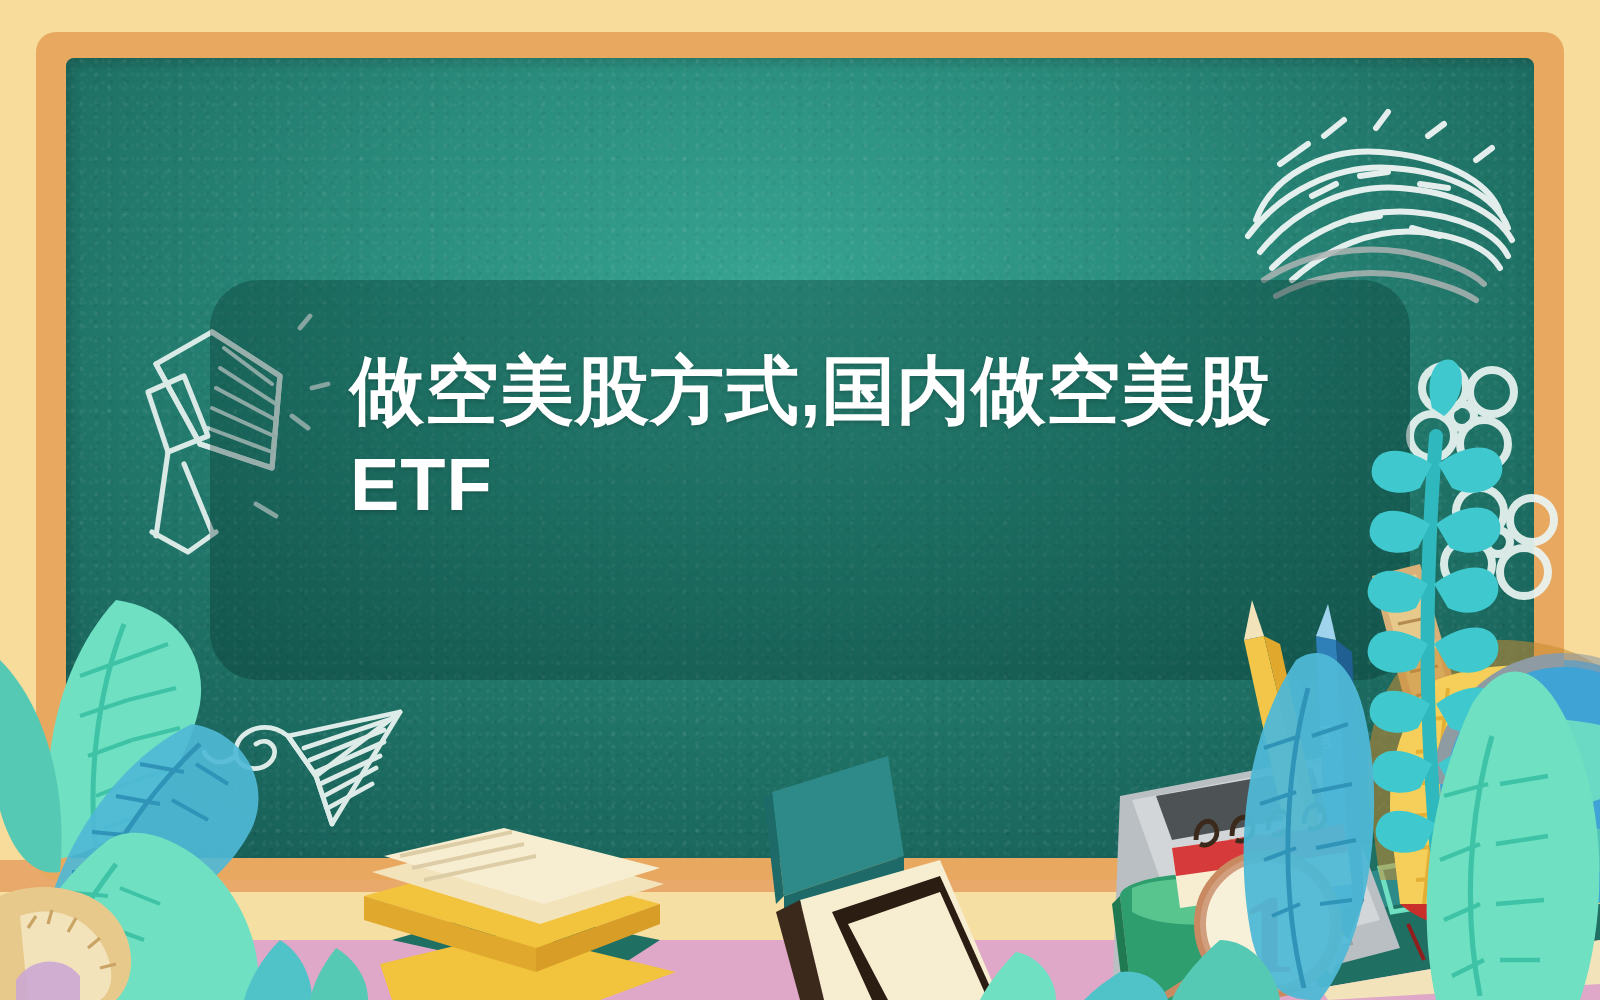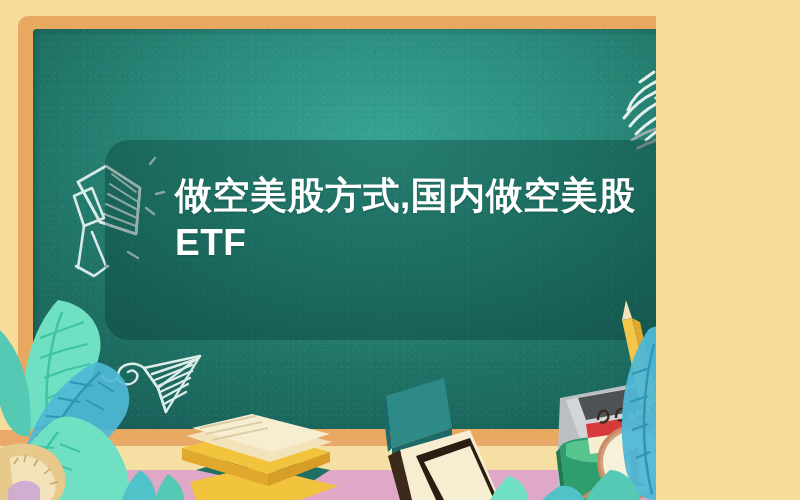--- a/index.html
+++ b/index.html
@@ -1,21 +1,21 @@
 <!DOCTYPE html>
 <html><head>
 <meta charset="utf-8">
 <style>
   html,body{margin:0;padding:0;}
   body{
     width:800px;height:500px;overflow:hidden;
     font-family:"Liberation Sans","DejaVu Sans",sans-serif;
     background:#f7dc9b;
   }
-  #stage{position:relative;width:656px;height:500px;overflow:hidden;background:#f7dc9b;}
+  #stage{position:relative;width:800px;height:500px;overflow:hidden;background:#f7dc9b;}
 
   
   .desk-band{position:absolute;left:0;width:800px;}
   .band-orange{top:430px;height:16px;background:#e8a96a;}
   .band-cream{top:446px;height:24px;background:#f6dfa2;}
   .band-pink{top:470px;height:30px;background:#dfa8c8;}
 
   
   .frame{
     position:absolute;left:18px;top:16px;width:764px;height:424px;

